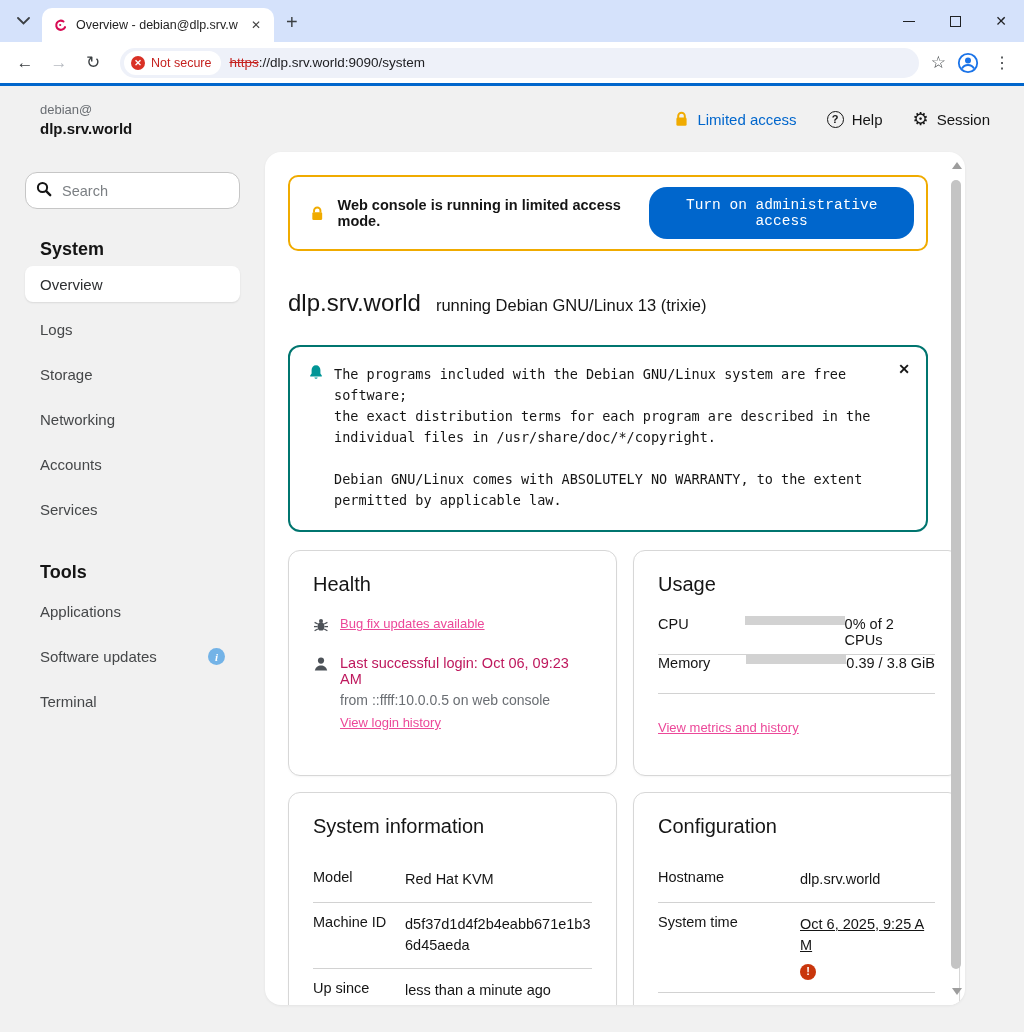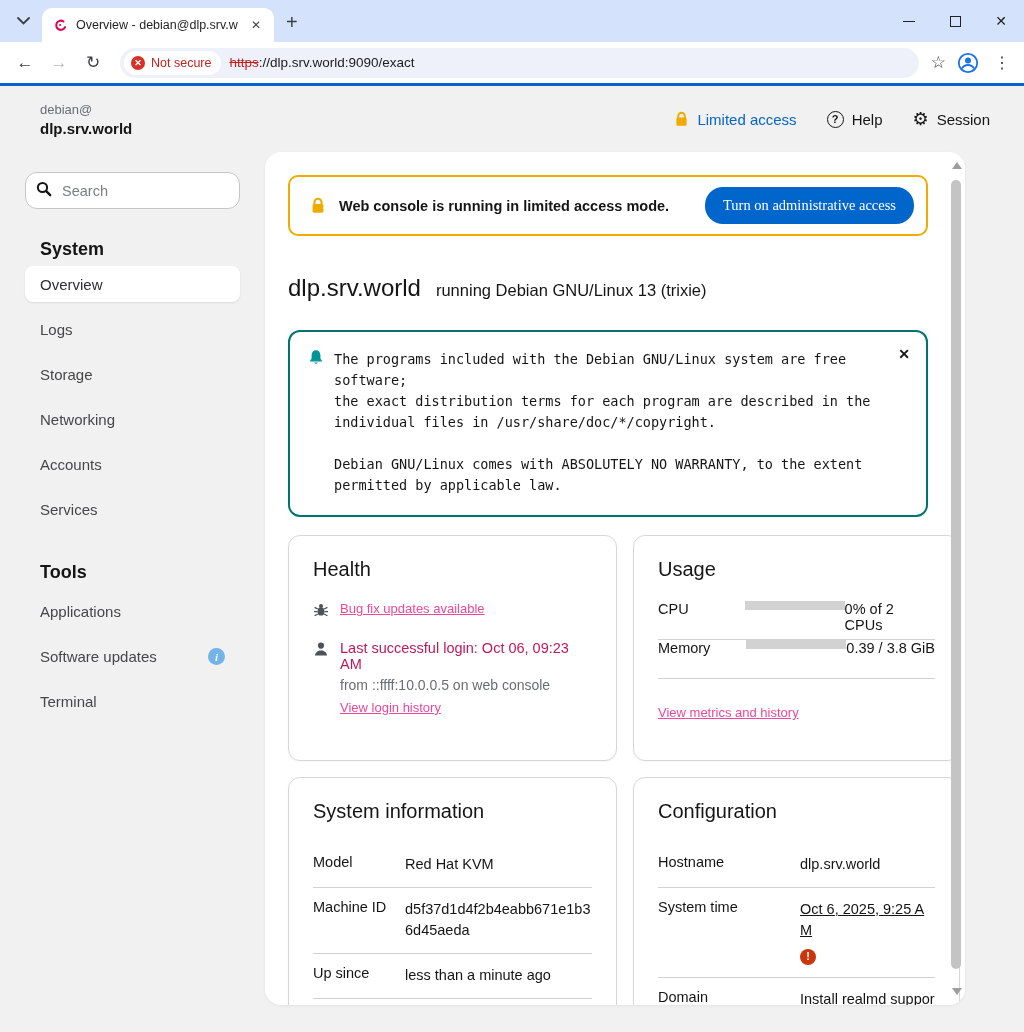--- a/index.html
+++ b/index.html
@@ -59,21 +59,21 @@
 
   
   .scrollbar { position:absolute; right:2px; top:6px; bottom:6px; width:14px; }
   .sb-arrow-up { position:absolute; top:4px; left:3px; width:0; height:0; border-left:5px solid transparent; border-right:5px solid transparent; border-bottom:7px solid #9d9d9d; cursor:pointer; }
   .sb-arrow-down { position:absolute; bottom:4px; left:3px; width:0; height:0; border-left:5px solid transparent; border-right:5px solid transparent; border-top:7px solid #9d9d9d; cursor:pointer; }
   .sb-thumb { position:absolute; top:22px; bottom:30px; left:2px; width:10px; background:#c4c4c4; border-radius:6px; cursor:pointer; }
 
   
   .limited-alert { margin-top:23px; border:2px solid #f0ab00; border-radius:10px; background:#fff; display:flex; align-items:center; gap:13px; padding:10px 12px 10px 20px; }
   .limited-alert .msg { font-size:14.5px; font-weight:bold; color:#151515; }
-  .admin-btn { margin-left:auto; background:#0066cc; color:#fff; border:none; border-radius:18px; padding:10px 18px; font-size:14.5px; font-family:Liberation Serif, serif; cursor:pointer; }
+  .admin-btn { margin-left:auto; background:#0066cc; color:#fff; border:none; border-radius:18px; padding:10px 18px; font-size:14.5px; font-family:Liberation Mono, monospace; cursor:pointer; }
 
   
   .page-title-row { margin-top:38px; display:flex; align-items:baseline; gap:15px; }
   .page-title-row h1 { font-size:24px; font-weight:400; color:#151515; }
   .page-title-row .subtitle { font-size:16.5px; color:#151515; }
 
   
   .motd { margin-top:28px; border:2px solid #00756f; border-radius:12px; background:#fff; padding:17px 40px 19px 18px; position:relative; display:flex; gap:10px; }
   .motd-text { font-family:"DejaVu Sans Mono", monospace; font-size:13.5px; line-height:21px; color:#151515; white-space:pre-wrap; }
   .motd-close { position:absolute; top:14px; right:16px; font-size:14px; font-weight:bold; color:#151515; cursor:pointer; }
@@ -140,21 +140,21 @@
 
 <div class="toolbar">
   <div class="nav-btn">←</div>
   <div class="nav-btn disabled">→</div>
   <div class="nav-btn">↻</div>
   <div class="addressbar">
     <div class="notsecure-chip">
       <span class="notsecure-badge">✕</span>
       <span class="notsecure-text">Not secure</span>
     </div>
-    <div class="url"><span class="scheme">https</span><span>://dlp.srv.world:9090/exact</span></div>
+    <div class="url"><span class="scheme">https</span><span>://dlp.srv.world:9090/system</span></div>
   </div>
   <div class="addr-icons">
     <span class="star-icon">☆</span>
     <svg width="24" height="24" viewBox="0 0 24 24">
       <circle cx="12" cy="12" r="9.2" fill="none" stroke="#1a73e8" stroke-width="1.8"></circle>
       <circle cx="12" cy="9.4" r="3" fill="#1a73e8"></circle>
       <path d="M6 17.5 C7.5 14.8 10 14 12 14 C14 14 16.5 14.8 18 17.5" fill="none" stroke="#1a73e8" stroke-width="1.8"></path>
     </svg>
     <span class="dots-icon">⋮</span>
   </div>

